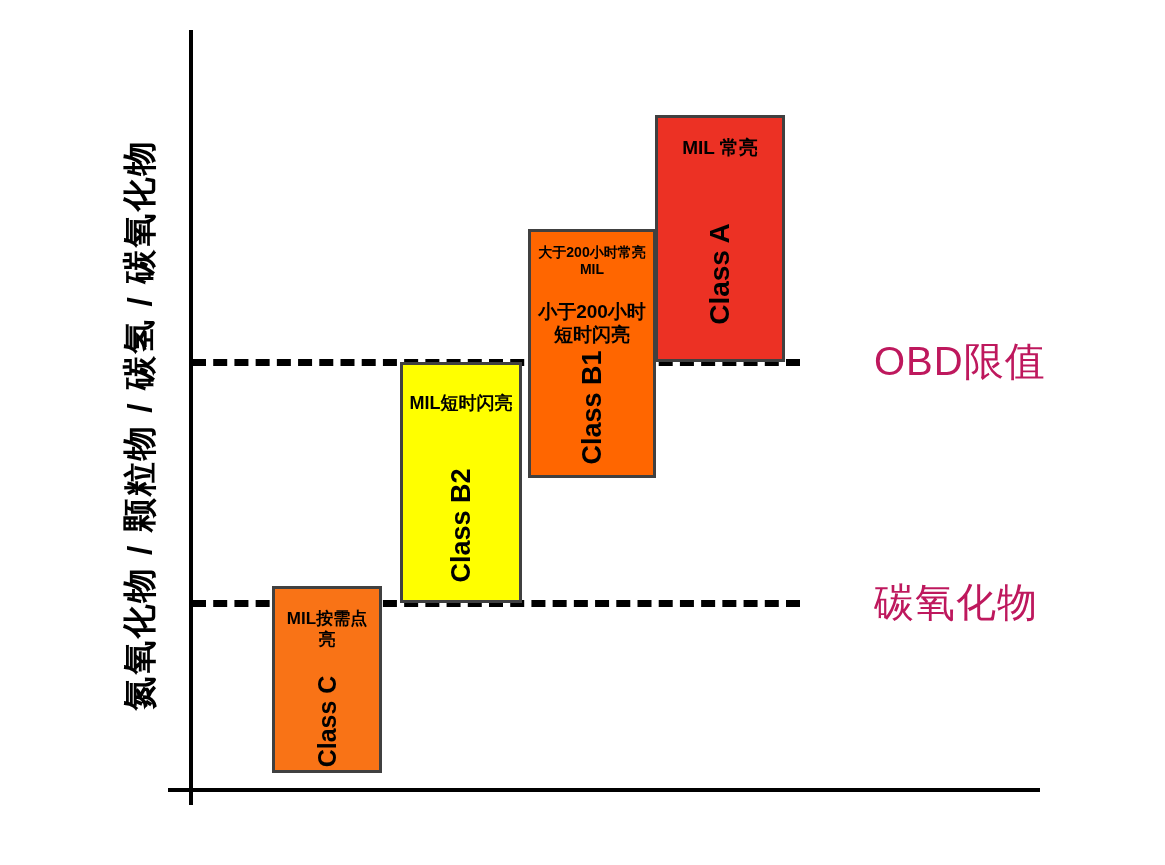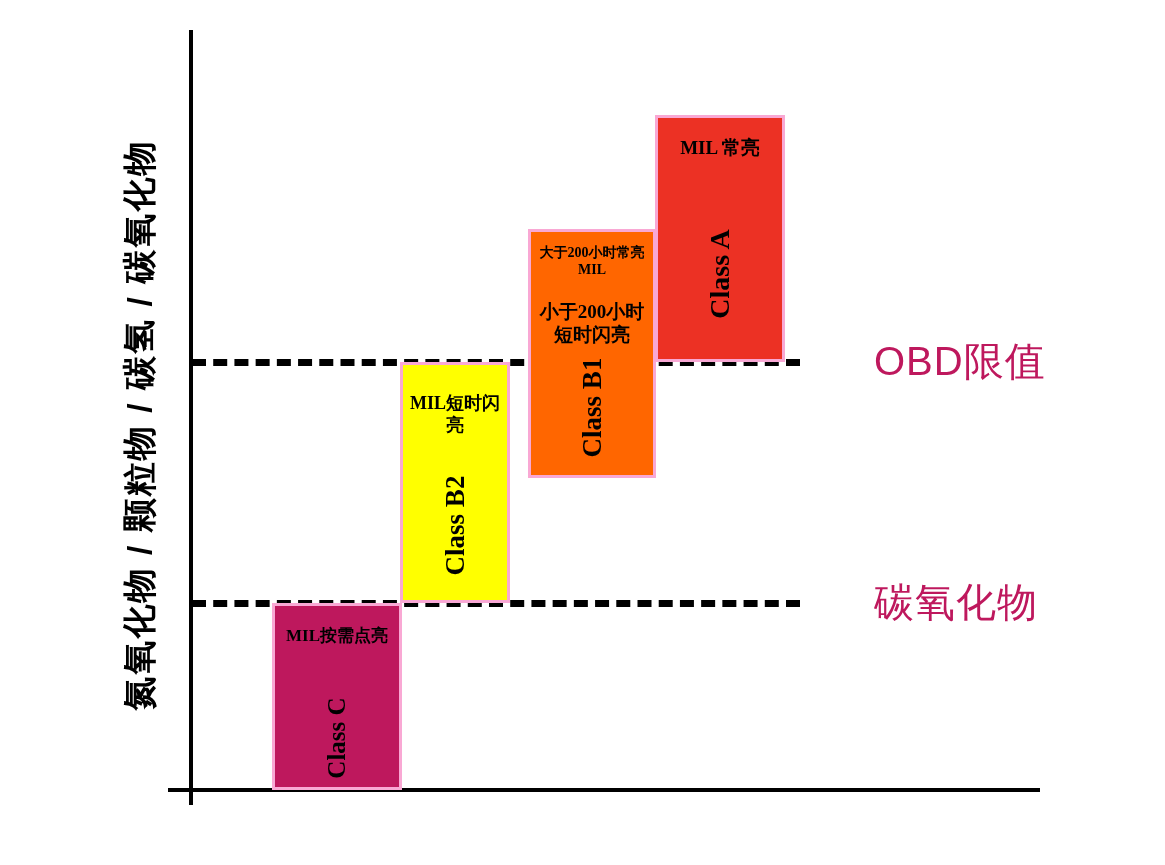--- a/index.html
+++ b/index.html
@@ -75,23 +75,22 @@
     white-space: nowrap;
     letter-spacing: 1px;
     margin-left: 16px;
   }
   .limit-label.obd { top: 334px; }
   .limit-label.emission { top: 575px; }
 
   
   .bar {
     position: absolute;
-    border: 3px solid #f9a8d4;
+    border: 3px solid #404040;
     box-sizing: border-box;
-    font-family: Liberation Serif, serif;
   }
   .bar .bar-note {
     position: absolute;
     left: 6px;
     right: 6px;
     text-align: center;
     font-weight: 700;
     color: #000000;
     line-height: 1.22;
   }
@@ -101,33 +100,33 @@
     transform: translateX(-50%) rotate(-90deg);
     transform-origin: 50% 50%;
     white-space: nowrap;
     font-weight: 700;
     color: #000000;
   }
 
   
   #bar-c {
     left: 272px;
-    top: 603px;
-    width: 130px;
+    top: 586px;
+    width: 110px;
     height: 187px;
-    background: #be185d;
+    background: #f97316;
   }
   #bar-c .bar-note { top: 20px; font-size: 17px; }
   #bar-c .bar-name { top: 118px; font-size: 25px; }
 
   
   #bar-b2 {
     left: 400px;
     top: 362px;
-    width: 110px;
+    width: 122px;
     height: 241px;
     background: #ffff00;
   }
   #bar-b2 .bar-note { top: 28px; font-size: 18px; }
   #bar-b2 .bar-name { top: 145px; font-size: 27px; }
 
   
   #bar-b1 {
     left: 528px;
     top: 229px;

